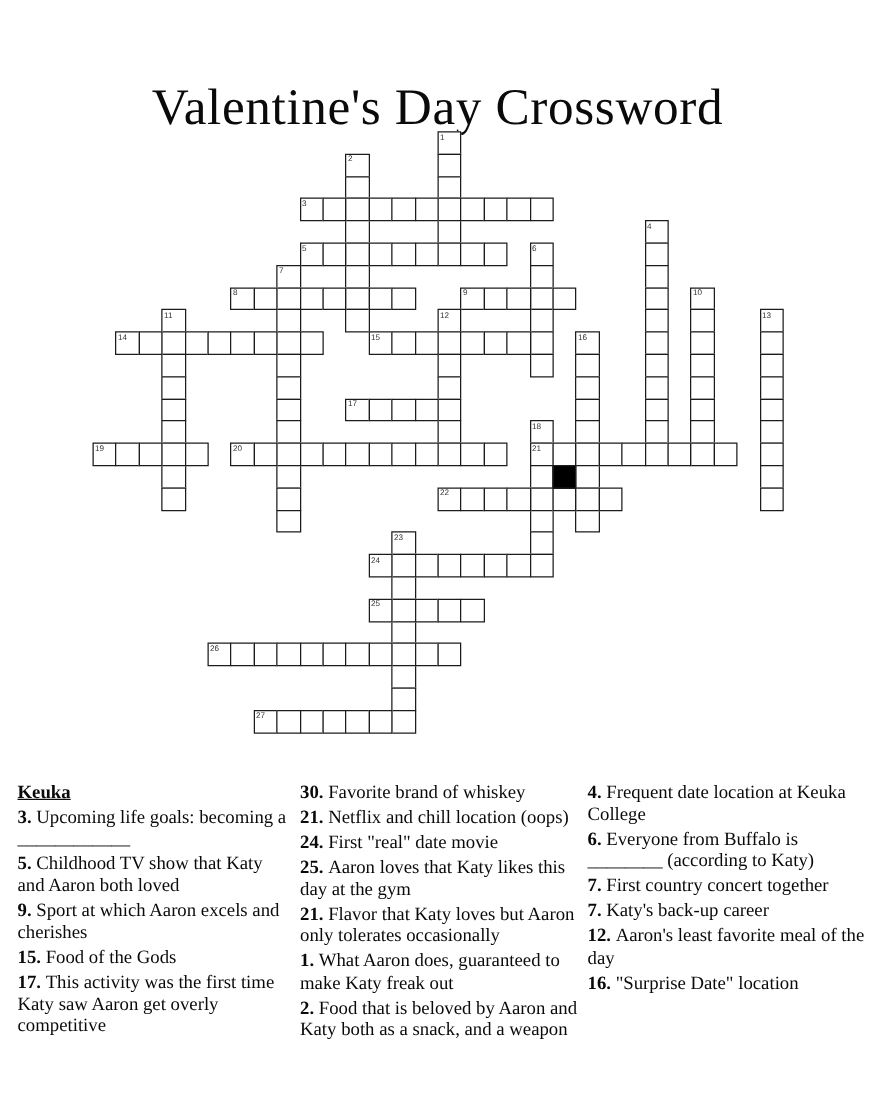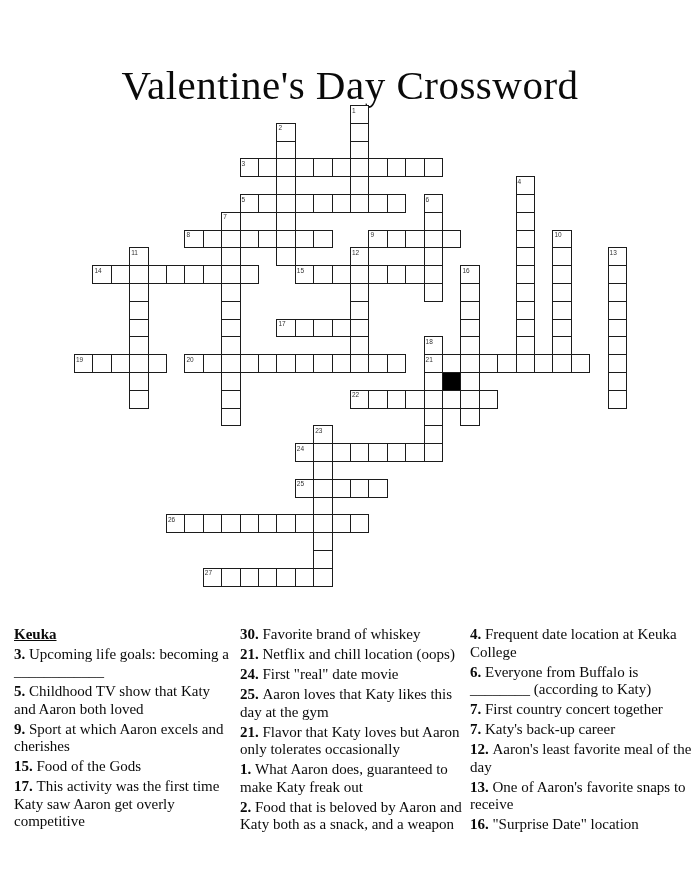--- a/index.html
+++ b/index.html
@@ -269,17 +269,16 @@
         <p class="clue"><b>21. </b><span>Flavor that Katy loves but Aaron only tolerates occasionally</span></p>
         <p class="clue"><b>1. </b><span>What Aaron does, guaranteed to make Katy freak out</span></p>
         <p class="clue"><b>2. </b><span>Food that is beloved by Aaron and Katy both as a snack, and a weapon</span></p>
       </div>
     <div class="clue-col c3" id="cluecol2">
         <p class="clue"><b>4. </b><span>Frequent date location at Keuka College</span></p>
         <p class="clue"><b>6. </b><span>Everyone from Buffalo is ________ (according to Katy)</span></p>
         <p class="clue"><b>7. </b><span>First country concert together</span></p>
         <p class="clue"><b>7. </b><span>Katy's back-up career</span></p>
         <p class="clue"><b>12. </b><span>Aaron's least favorite meal of the day</span></p>
-        <p class="clue"><b>13. </b><span>One of Aaron's favorite snaps to receive</span></p>
         <p class="clue"><b>16. </b><span>"Surprise Date" location</span></p>
       </div>
   </div>
 </div>
 
 </body></html>

